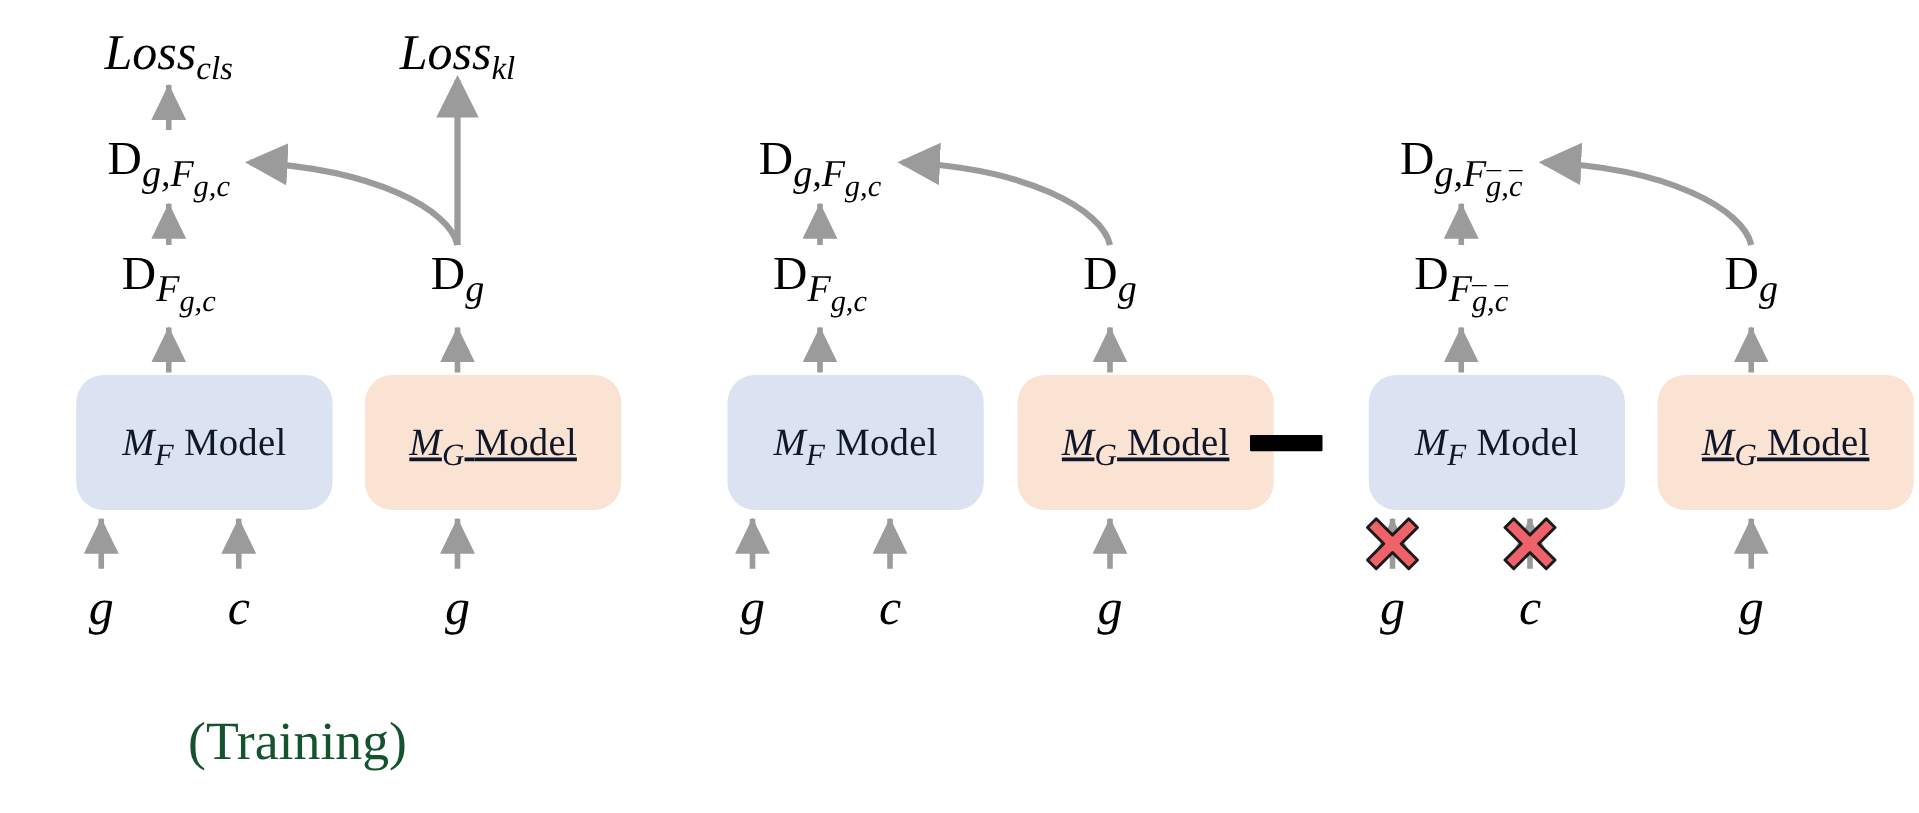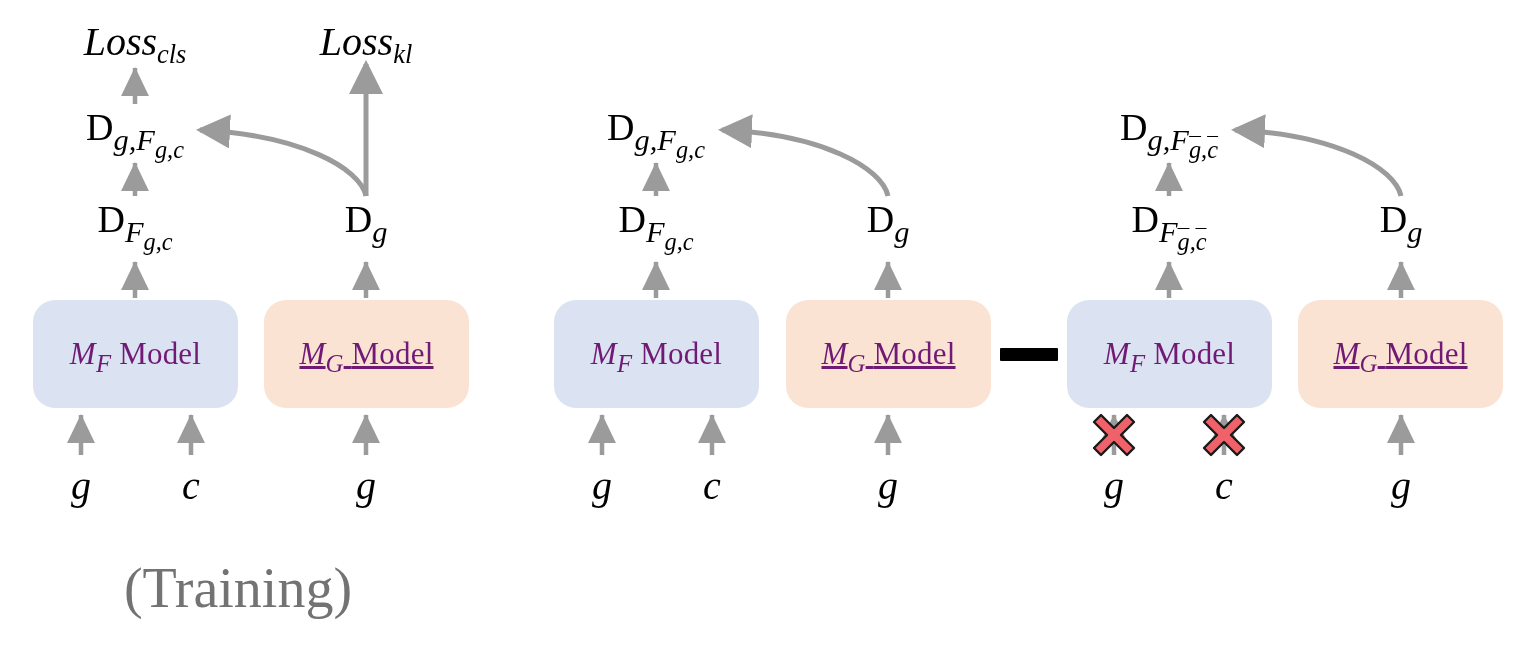--- a/index.html
+++ b/index.html
@@ -18,23 +18,24 @@
   }
 
   
   .model-box {
     position: absolute;
     border-radius: 22px;
     display: flex;
     align-items: center;
     justify-content: center;
     font-size: 31px;
-    color: #701a75;
+    color: #0f172a;
     white-space: nowrap;
     letter-spacing: 0.2px;
+    margin-left: 28px;
   }
   .model-box.blue  { background: #dbe2f1; }
   .model-box.peach { background: #fbe3d4; text-decoration: underline; }
   .model-box .mlabel { display: inline-block; }
 
   
   .math {
     position: absolute;
     color: #000;
     white-space: nowrap;
@@ -69,25 +70,26 @@
     position: absolute;
     font-style: italic;
     font-size: 40px;
     color: #000;
     transform: translateX(-50%);
     line-height: 1;
   }
 
   .phase-label {
     position: absolute;
-    font-size: 56px;
-    color: #737373;
+    font-size: 43px;
+    color: #14532d;
     transform: translateX(-50%);
     white-space: nowrap;
     line-height: 1;
+    margin-top: 12px;
   }
 
   
   .arrow-svg { position: absolute; overflow: visible; }
 
   .connector-bar {
     position: absolute;
     background: #000000;
     border-radius: 1px;
   }

